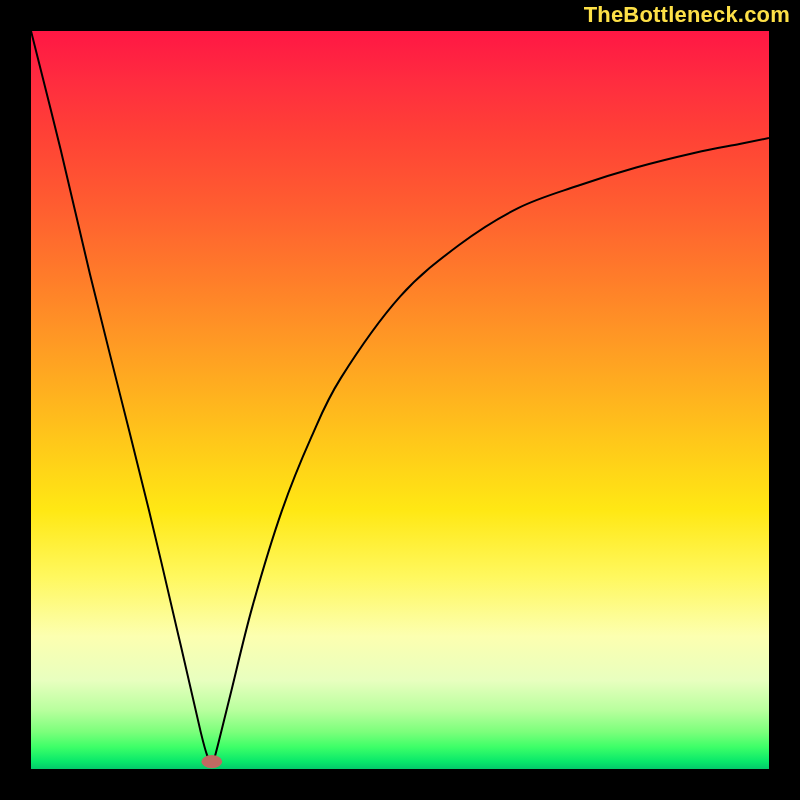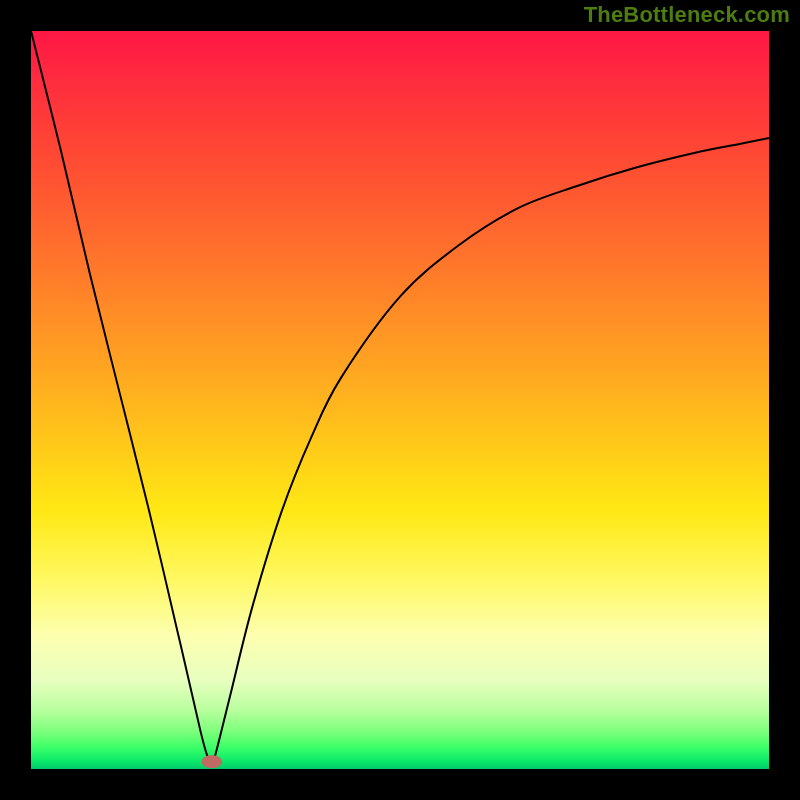--- a/index.html
+++ b/index.html
@@ -49,21 +49,21 @@
     position: absolute;
     inset: 0;
     width: 100%;
     height: 100%;
     display: block;
   }
   .watermark {
     position: absolute;
     top: 2px;
     right: 10px;
-    color: #4d7c0f;
+    color: #fde047;
     font-size: 22px;
     font-weight: 600;
     letter-spacing: 0.2px;
     user-select: none;
   }
 </style>
 </head>
 <body>
 
 <div class="frame">

